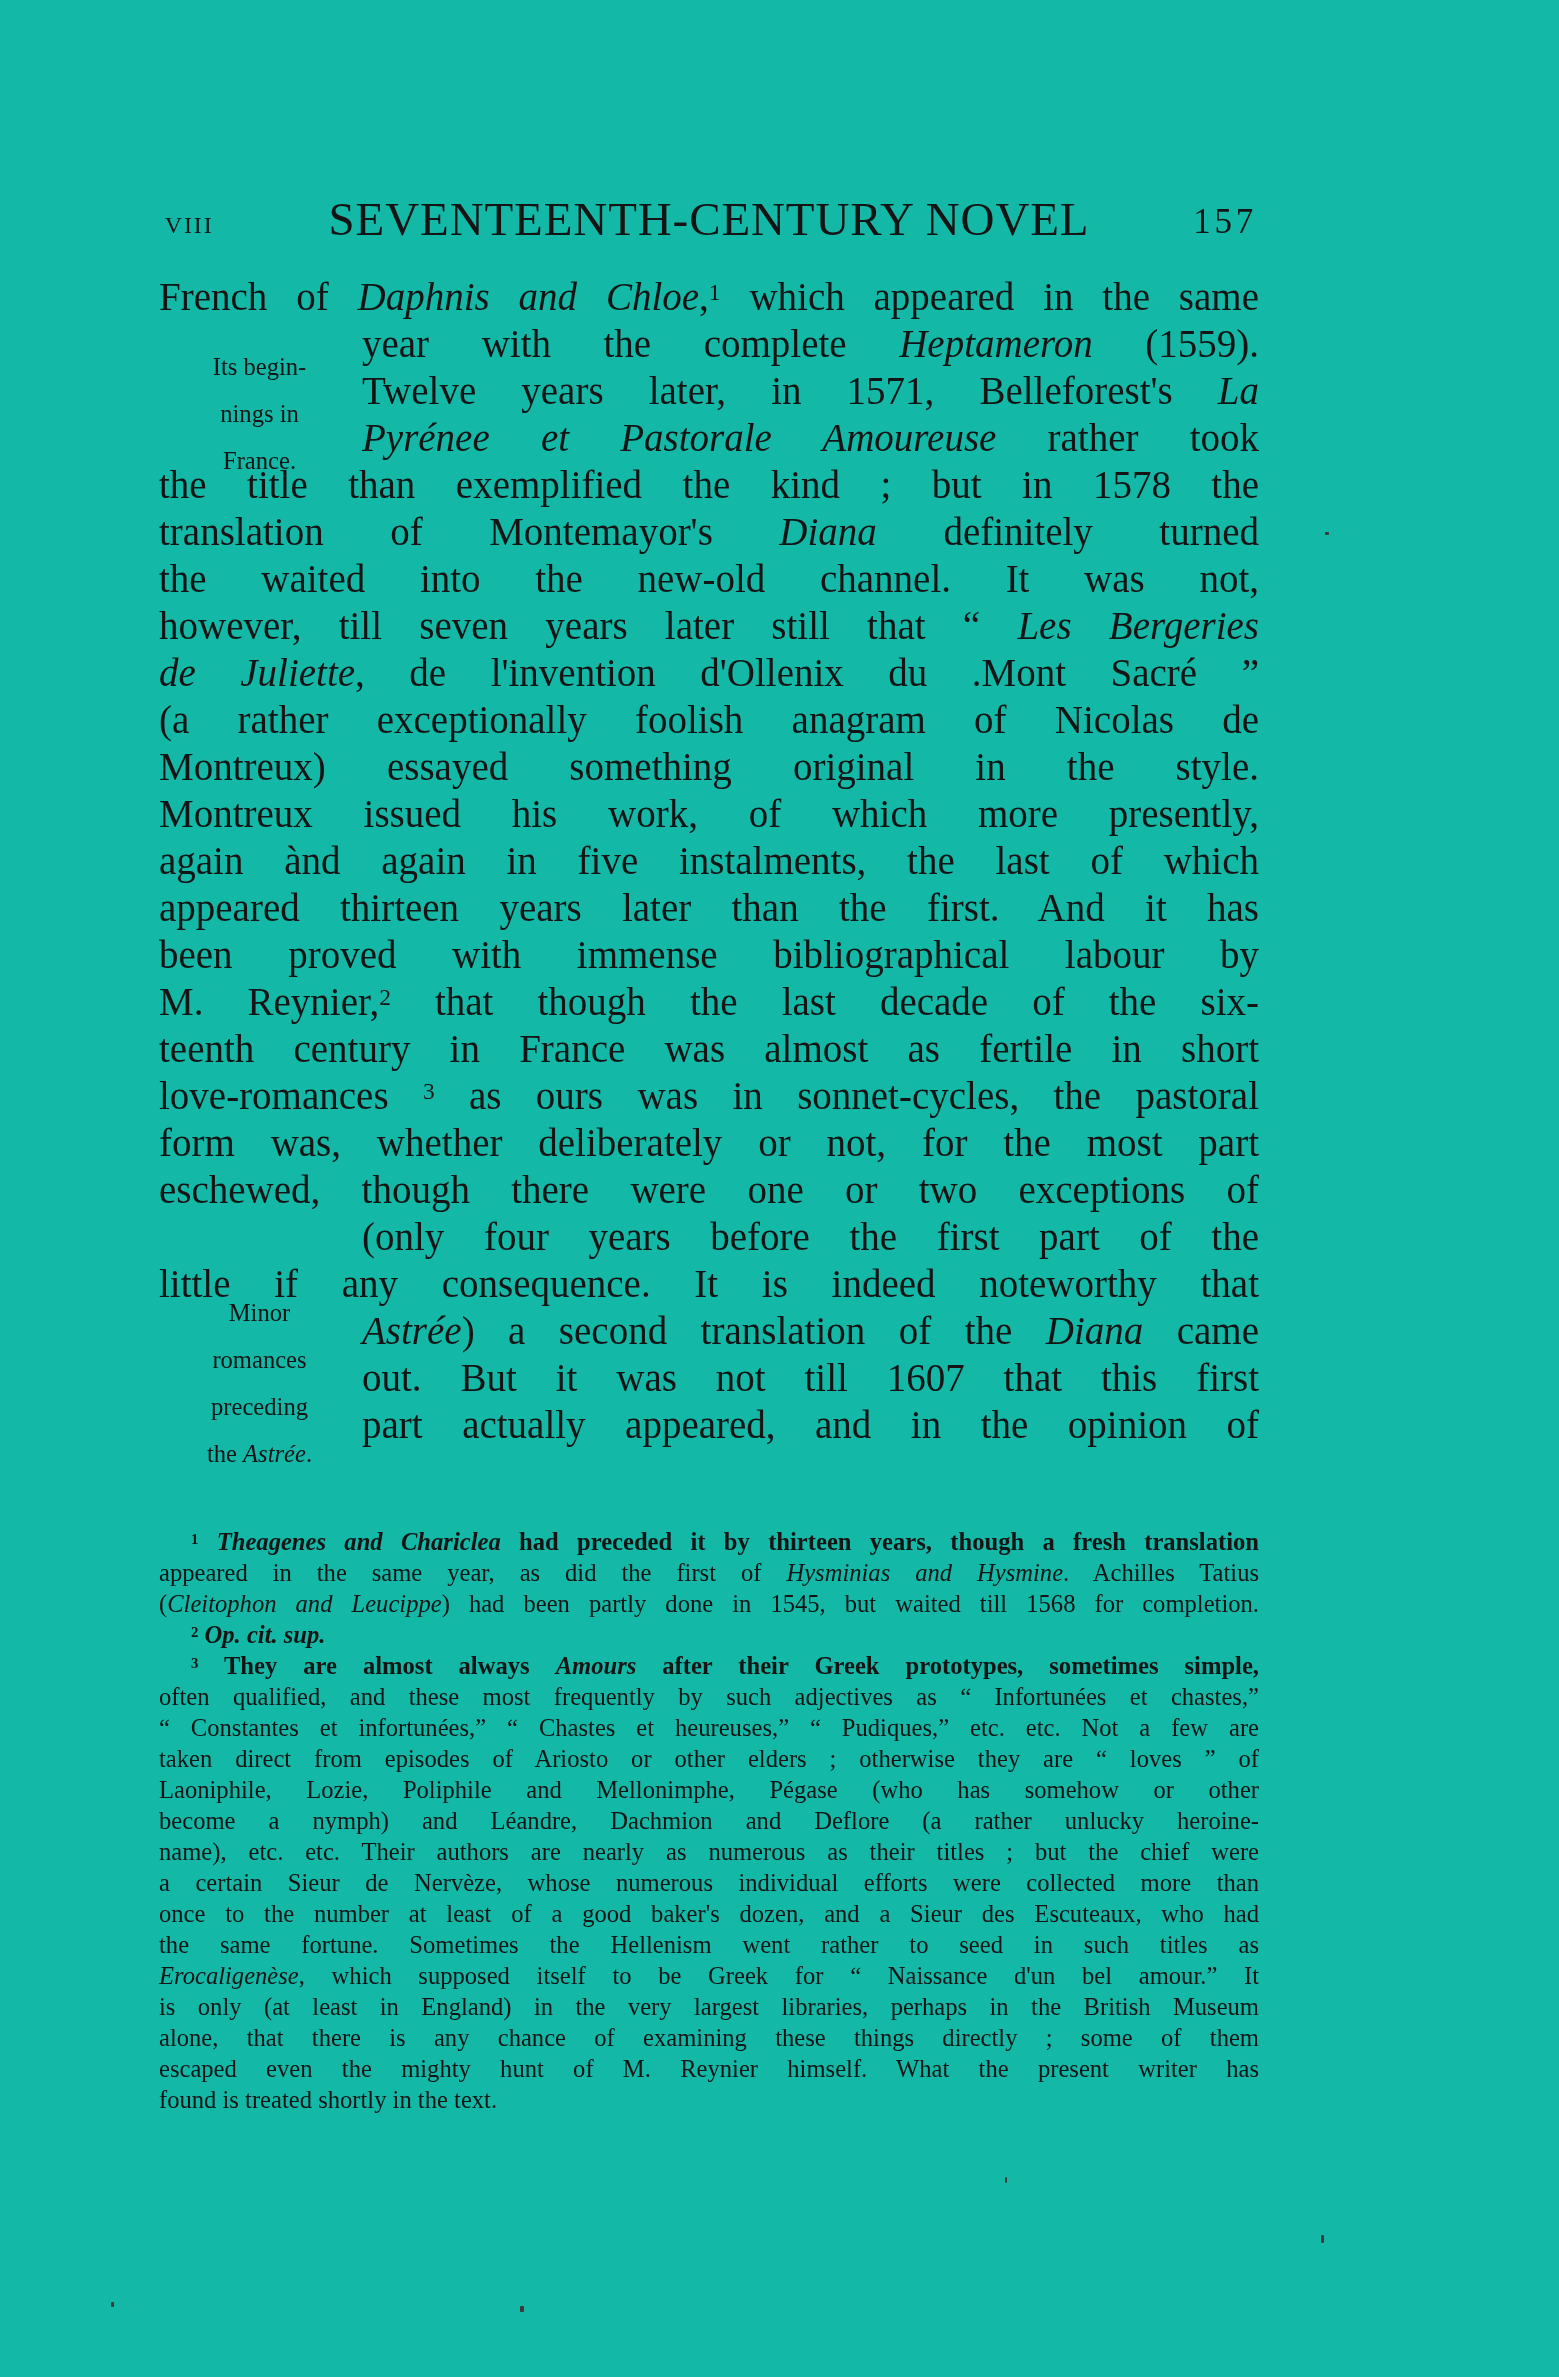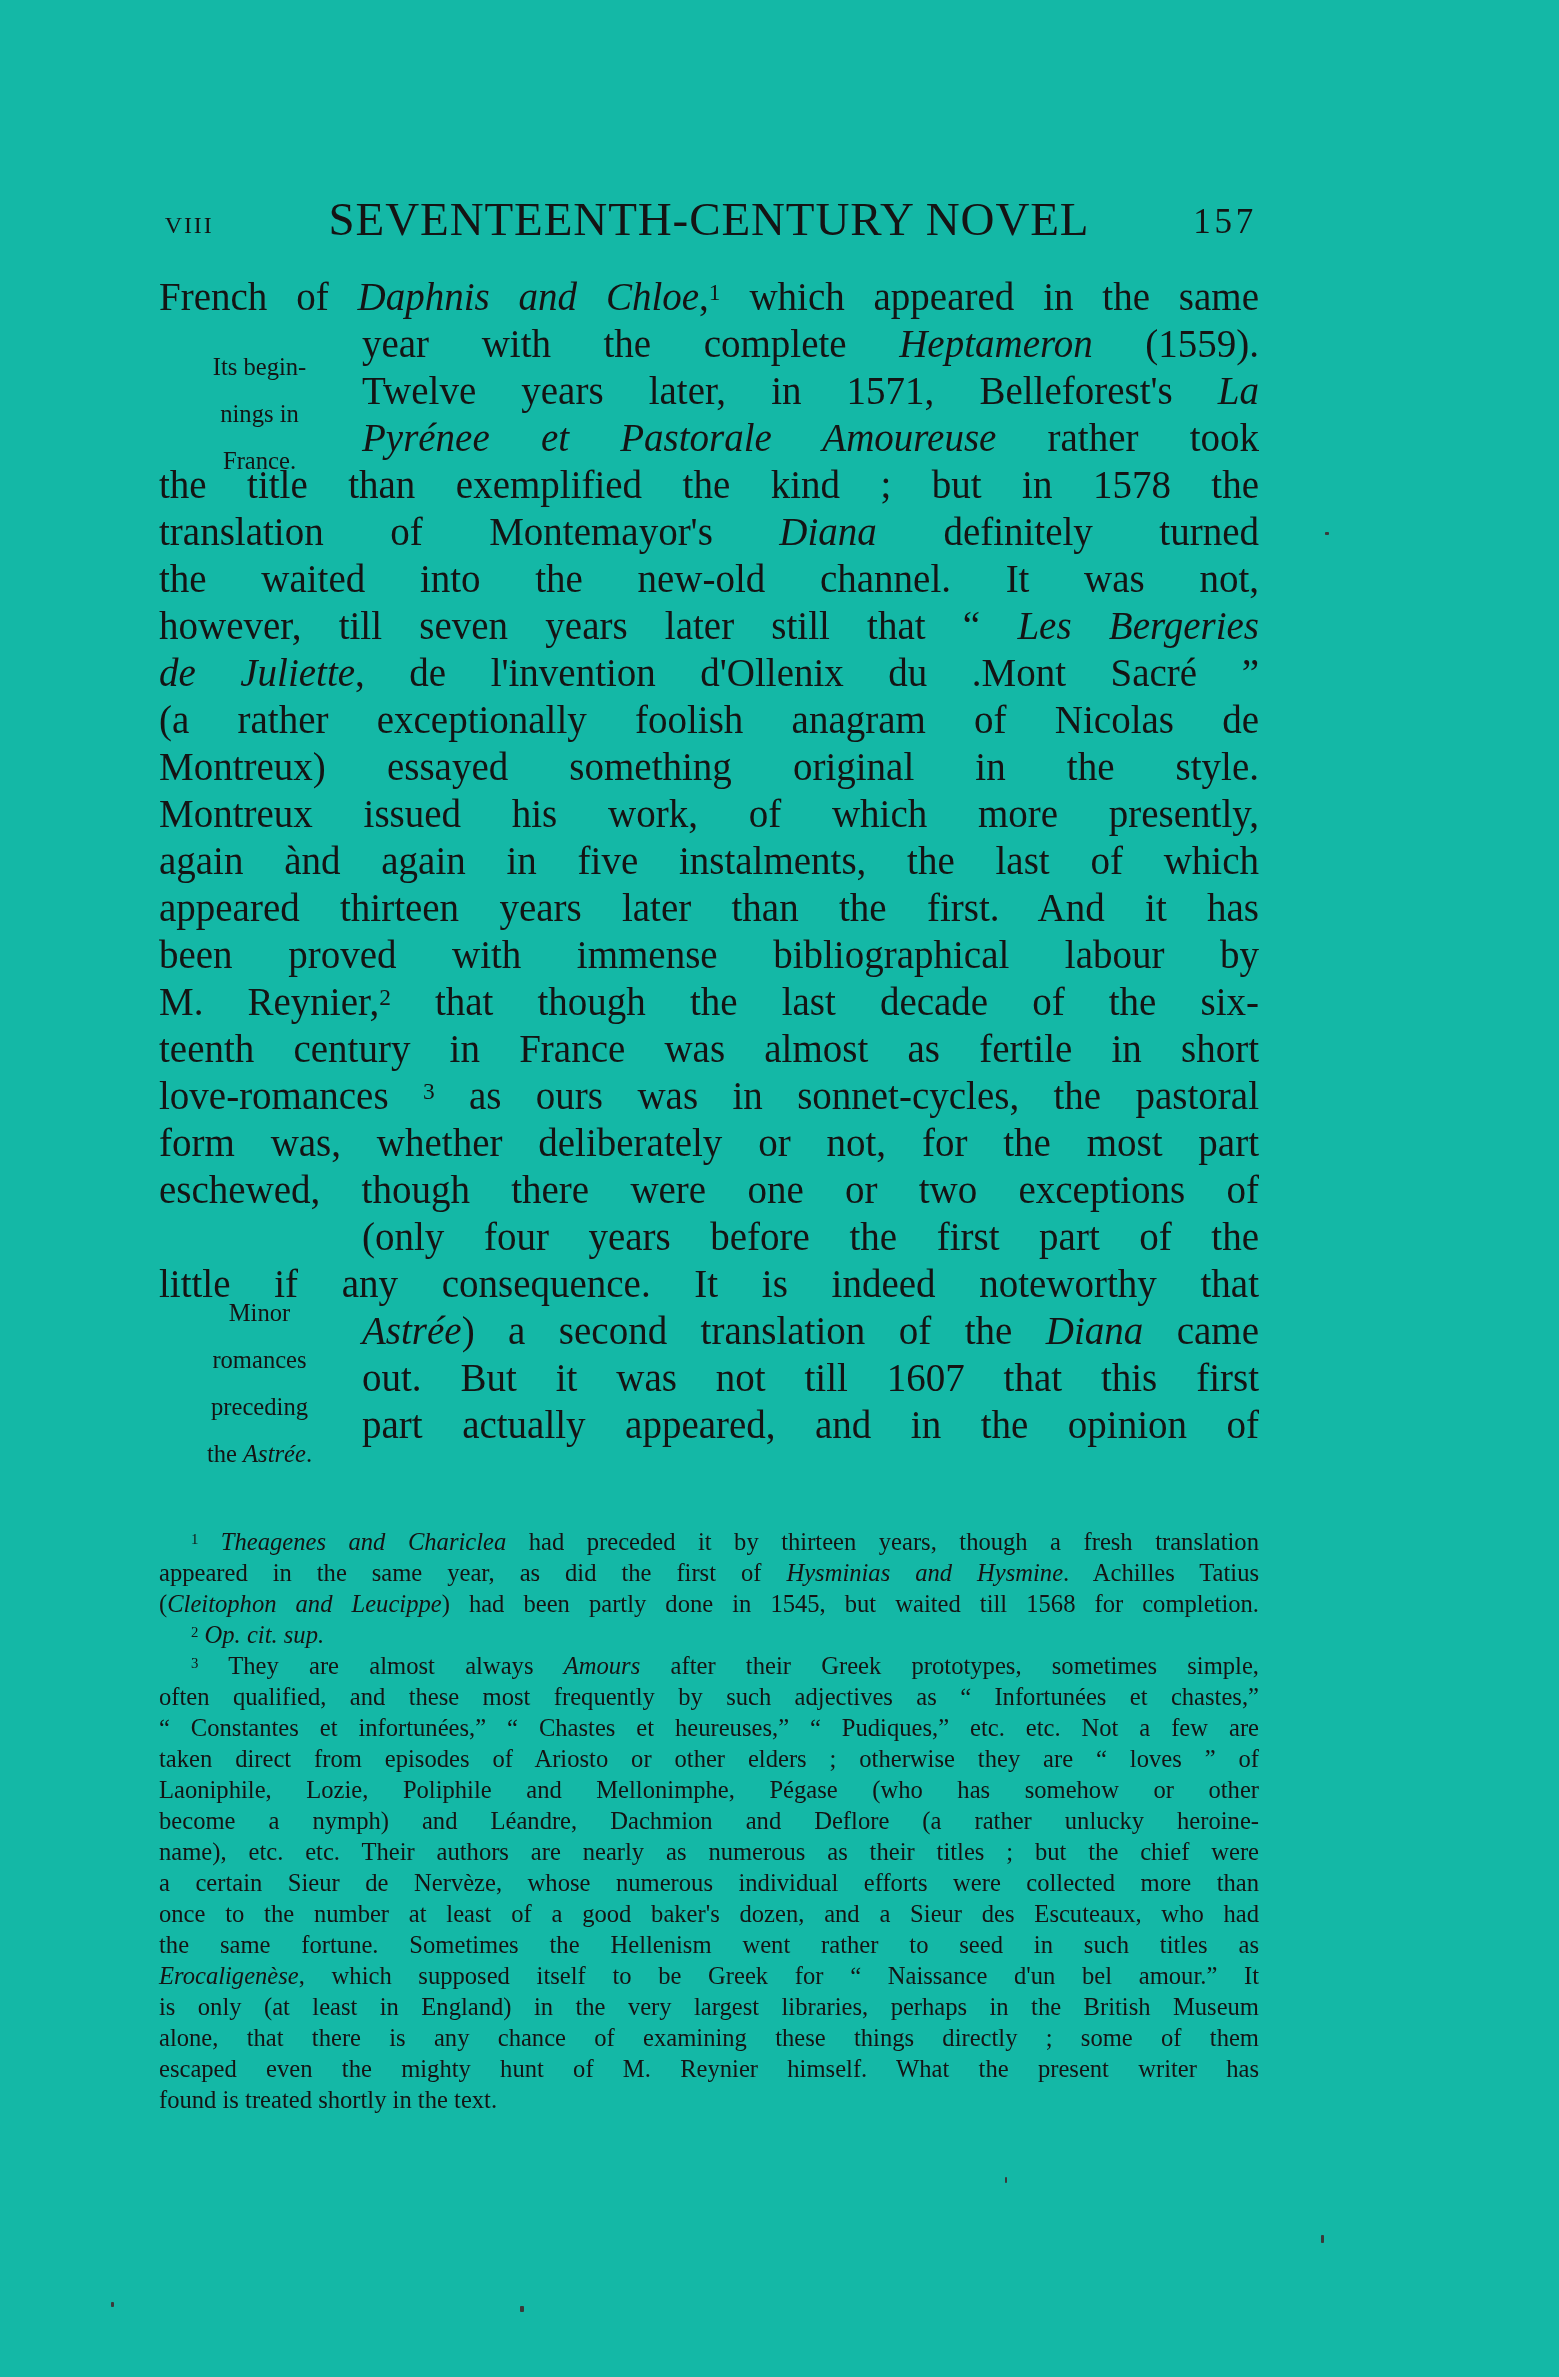--- a/index.html
+++ b/index.html
@@ -22,21 +22,21 @@
   .bodyblock .line{height:47px;line-height:47px;font-size:39px;}
   .line{text-align:justify;text-align-last:justify;text-justify:inter-word;white-space:normal;}
   .line.noj{text-align:left;text-align-last:left;}
   .bodyblock .line.ind{padding-left:203px;}
   .margin-note{position:absolute;left:0;width:201px;text-align:center;
     font-size:24.6px;}
   .margin-note div{height:47px;line-height:47px;}
   
   .footnotes{position:absolute;top:1526px;left:159px;width:1100px;}
   .footnotes .line{height:31px;line-height:31px;font-size:24.6px;}
-  .footnotes .line.ind{padding-left:32px;}
+  .footnotes .line.ind{padding-left:32px;font-weight:bold;}
   .it{font-style:italic;}
   sup{font-size:60%;line-height:0;position:relative;top:-0.42em;vertical-align:baseline;}
   .speck{position:absolute;background:#3a3a3a;border-radius:0.9px;}
 </style>
 </head>
 <body>
 
 <div class="page">
 
   <div class="header">

